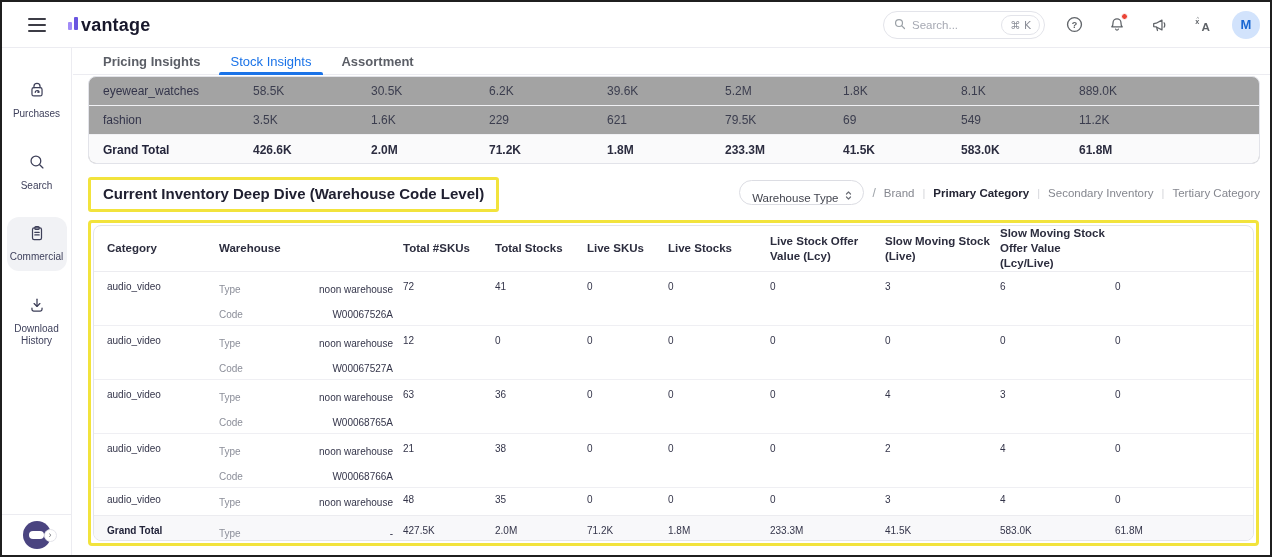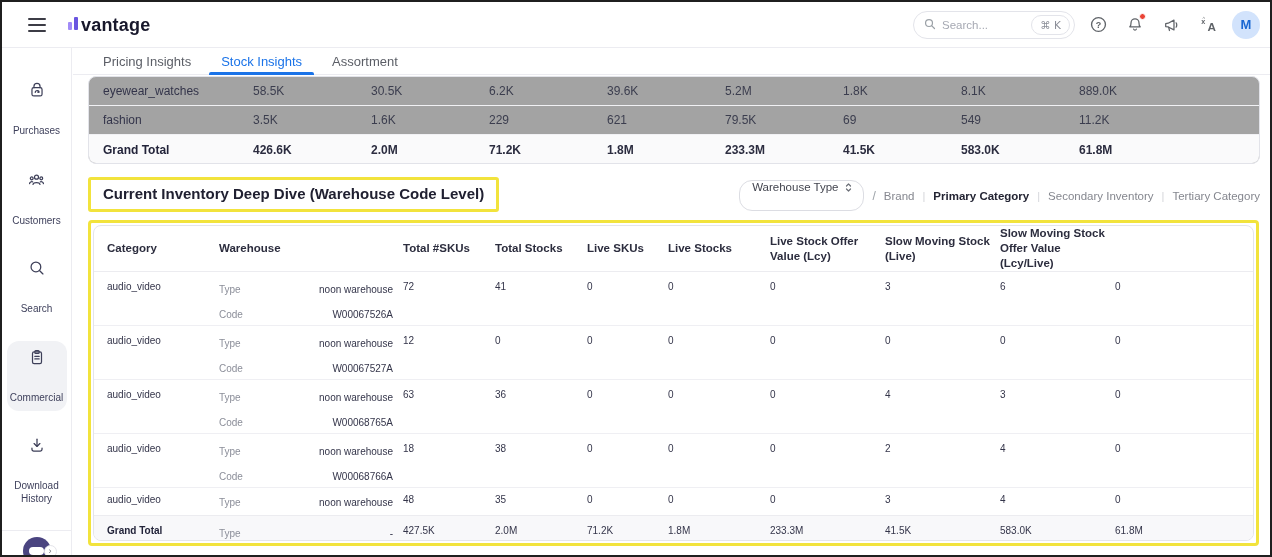--- a/index.html
+++ b/index.html
@@ -15,63 +15,63 @@
   
   .topbar{position:absolute;top:0;left:0;right:0;height:46px;background:#fff;border-bottom:1px solid var(--line);display:flex;align-items:center;z-index:6;}
   .hamburger{margin-left:26px;width:18px;display:flex;flex-direction:column;gap:4px;cursor:pointer;}
   .hamburger span{display:block;height:2px;border-radius:1px;background:#3c3c46;}
   .logo{display:flex;align-items:flex-end;margin-left:22px;cursor:pointer;}
   .logo-bars{display:flex;align-items:flex-end;gap:2px;margin-bottom:4px;}
   .logo-bars i{display:block;width:4px;border-radius:1px;}
   .logo-bars i.b1{height:8px;background:#a18bf7;}
   .logo-bars i.b2{height:13px;background:#6a55e0;}
   .logo-text{font-size:18px;font-weight:700;color:#17172b;letter-spacing:.2px;margin-left:3px;line-height:1;}
-  .topbar-right{margin-left:auto;display:flex;align-items:center;gap:9px;margin-right:10px;}
+  .topbar-right{margin-left:auto;display:flex;align-items:center;gap:15px;margin-right:10px;}
   .searchbox{width:162px;height:28px;border:1px solid #e3e4ea;border-radius:14px;display:flex;align-items:center;padding:0 4px 0 10px;cursor:text;background:#fff;}
   .search-ph{flex:1;font-size:11.5px;color:#a6a9b3;margin-left:6px;}
   .kbd{border:1px solid #e3e4ea;border-radius:10px;height:20px;padding:0 8px;font-size:10.5px;color:#8a8d97;display:flex;align-items:center;font-family:"DejaVu Sans",sans-serif;white-space:nowrap;}
   .iconbtn{width:28px;height:28px;border-radius:50%;display:flex;align-items:center;justify-content:center;color:#5f6368;position:relative;cursor:pointer;}
   .iconbtn svg{display:block;}
   .notif-dot{position:absolute;top:2px;right:3px;width:7px;height:7px;border-radius:50%;background:var(--notif);border:1.5px solid #fff;}
   .avatar{width:28px;height:28px;border-radius:50%;background:var(--avatar-bg);color:var(--avatar-text);font-size:13px;font-weight:700;display:flex;align-items:center;justify-content:center;cursor:pointer;}
 
   
   .sidebar{position:absolute;top:46px;left:0;bottom:0;width:70px;background:#fff;border-right:1px solid var(--line);display:flex;flex-direction:column;align-items:center;padding-top:26px;z-index:5;}
-  .side-item{width:60px;display:flex;flex-direction:column;align-items:center;gap:22px;margin-bottom:18px;padding:7px 0;border-radius:12px;cursor:pointer;color:#3d3f58;}
+  .side-item{width:60px;display:flex;flex-direction:column;align-items:center;gap:5px;margin-bottom:18px;padding:7px 0;border-radius:12px;cursor:pointer;color:#3d3f58;}
   .side-item.active{background:#f1f2f5;}
   .side-label{font-size:10px;font-weight:500;color:#3f415c;text-align:center;line-height:1.25;}
   .side-foot{margin-top:auto;width:100%;display:flex;flex-direction:column;align-items:center;}
   .side-divider{width:100%;height:1px;background:var(--line);}
   .avatar-wrap{position:relative;margin:6px 0;cursor:pointer;}
   .circle28{width:28px;height:28px;border-radius:50%;overflow:hidden;display:flex;align-items:center;justify-content:center;}
   .noon-circle{background:#4a4480;}
   .noon-mark{width:15px;height:8px;background:#fff;border-radius:4px;}
   .mini-badge{position:absolute;right:-6px;top:8px;width:13px;height:13px;background:#fff;border:1px solid #e4e4ea;border-radius:50%;display:flex;align-items:center;justify-content:center;font-size:9px;line-height:1;color:#6b6e76;}
 
   
   .content{position:absolute;left:71px;top:46px;right:0;bottom:0;background:#fff;}
   .tabs{height:27px;border-bottom:1px solid var(--line);display:flex;align-items:center;padding-left:30px;gap:30px;}
-  .tab{font-size:13px;font-weight:400;color:#5b5e66;position:relative;height:100%;display:flex;align-items:center;cursor:pointer;white-space:nowrap;}
+  .tab{font-size:13px;font-weight:700;color:#5b5e66;position:relative;height:100%;display:flex;align-items:center;cursor:pointer;white-space:nowrap;}
   .tab.active{color:var(--accent);font-weight:400;}
   .tab.active::after{content:"";position:absolute;left:-12px;right:-12px;bottom:-1px;height:3px;background:var(--accent);border-radius:2px 2px 0 0;}
 
   
   .summary-card{position:absolute;left:15px;right:10px;top:28px;height:88px;border:1px solid #e2e3e9;border-radius:8px;background:#a3a3a3;overflow:hidden;}
   .sum-row{display:grid;grid-template-columns:150px repeat(8,118px) 1fr;align-items:center;height:29px;padding:0 14px;font-size:12px;color:var(--body);border-bottom:1px solid #f1f1f4;}
   .sum-row:last-child{border-bottom:none;}
   .sum-row .rowlabel{color:#33344a;}
   .sum-row.total{background:#fafafb;}
   .sum-row.total .rowlabel{font-weight:700;color:var(--ink);}
   .sum-row.total div{font-weight:600;color:#2c2d40;}
 
   
   .title-box{position:absolute;left:15px;top:129px;border:3px solid var(--highlight);border-radius:3px;padding:5px 12px 6px;background:transparent;}
   .section-title{font-size:15px;font-weight:700;color:#202031;white-space:nowrap;}
   .controls{position:absolute;right:10px;top:132px;display:flex;align-items:center;gap:8px;}
-  .wh-pill{height:31px;border:1px solid #dcdde3;border-radius:13px;padding:0 10px 0 12px;font-size:11.5px;font-weight:500;color:#43454f;display:flex;align-items:flex-start;gap:6px;cursor:pointer;background:#fff;white-space:nowrap;}
+  .wh-pill{height:25px;border:1px solid #dcdde3;border-radius:13px;padding:0 10px 0 12px;font-size:11.5px;font-weight:500;color:#43454f;display:flex;align-items:flex-end;gap:6px;cursor:pointer;background:#fff;white-space:nowrap;}
   .slash{color:#9aa0a6;font-size:12px;}
   .crumb{font-size:11.5px;font-weight:500;color:var(--muted);cursor:pointer;white-space:nowrap;}
   .crumb.active{color:#232433;font-weight:700;}
   .crumb-sep{color:#d4d5da;font-size:11px;}
 
   
   .table-annotation{position:absolute;left:15px;right:11px;top:172px;bottom:9px;border:3px solid var(--highlight);border-radius:4px;padding:2px;}
   .inv-card{width:100%;height:100%;border:1px solid #e4e5ea;border-radius:8px;background:#fff;overflow:hidden;}
   .inv-row{display:grid;grid-template-columns:112px 62px 112px 10px 92px 92px 81px 102px 115px 115px 115px 1fr;padding:0 13px;}
   .inv-header{height:46px;align-items:center;border-bottom:1px solid #ececf0;font-size:11.5px;font-weight:700;color:#2c2d3e;line-height:1.3;}
@@ -156,33 +156,20 @@
             <path d="M6.6 7.4V6a3.4 3.4 0 0 1 6.8 0v1.4"></path>
             <rect x="4.4" y="7.4" width="11.2" height="9.2" rx="2"></rect>
             <path d="M8 12.6a2.1 2.1 0 0 1 3.8-1.1" stroke-dasharray="2.2 1.1"></path>
             <path d="M12 11.2l.2 1.4-1.4-.2"></path>
           </svg>
       </span>
       <span class="side-label">Purchases</span>
     </div>
     <div class="side-item">
       <span>
-        <svg width="19" height="19" viewBox="0 0 20 20" fill="none" stroke="currentColor" stroke-width="1.3" stroke-linecap="round">
-            <circle cx="10" cy="7.6" r="2.1"></circle>
-            <path d="M6.3 15.2c.4-2.7 7-2.7 7.4 0"></path>
-            <circle cx="5" cy="8.8" r="1.5"></circle>
-            <circle cx="15" cy="8.8" r="1.5"></circle>
-            <path d="M2.7 14.3c.2-1.7 2-2.3 3.2-1.8"></path>
-            <path d="M17.3 14.3c-.2-1.7-2-2.3-3.2-1.8"></path>
-          </svg>
-      </span>
-      <span class="side-label">Customers</span>
-    </div>
-    <div class="side-item">
-      <span>
         <svg width="18" height="18" viewBox="0 0 20 20" fill="none" stroke="currentColor" stroke-width="1.4" stroke-linecap="round">
             <circle cx="8.8" cy="8.8" r="5.4"></circle>
             <line x1="13" y1="13" x2="16.6" y2="16.6"></line>
           </svg>
       </span>
       <span class="side-label">Search</span>
     </div>
     <div class="side-item active">
       <span>
         <svg width="18" height="18" viewBox="0 0 20 20" fill="none" stroke="currentColor" stroke-width="1.35" stroke-linecap="round" stroke-linejoin="round">
@@ -370,21 +357,21 @@
           <div class="cat">audio_video</div>
           <div class="wh-col">
               <div class="wh-label">Type</div>
               <div class="wh-label">Code</div>
             </div>
           <div class="wh-col wh-values">
               <div>noon warehouse</div>
               <div>W00068766A</div>
             </div>
           <div></div>
-          <div>18</div>
+          <div>21</div>
             <div>38</div>
           <div>0</div>
             <div>0</div>
           <div>0</div>
             <div>2</div>
           <div>4</div>
             <div>0</div>
         </div>
 
         <div class="inv-row data short">

